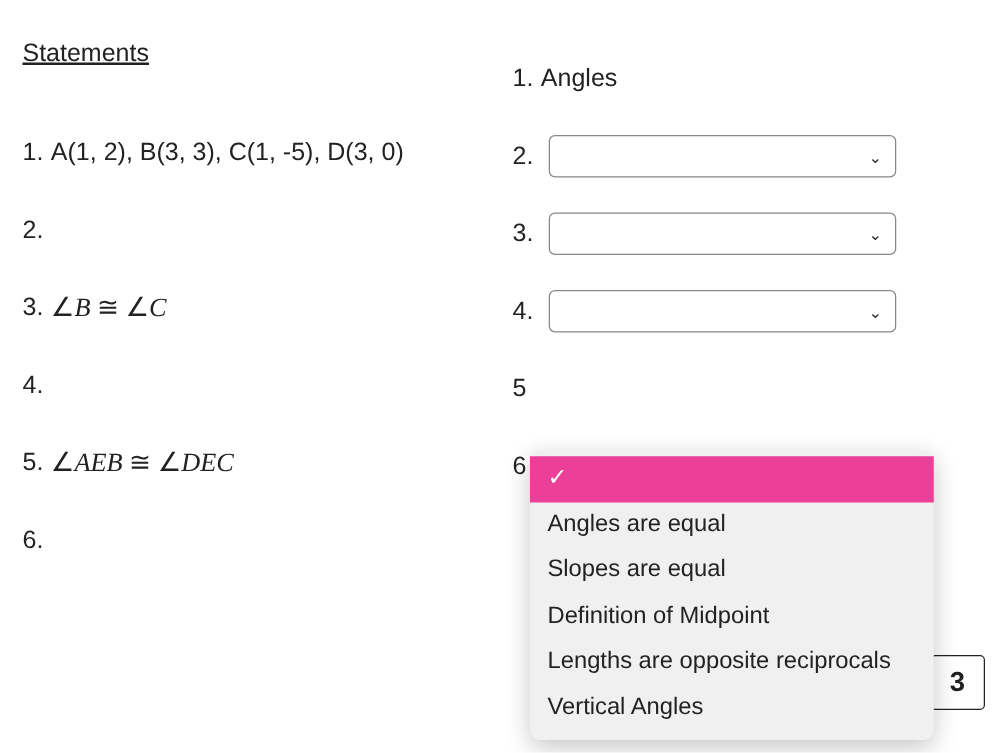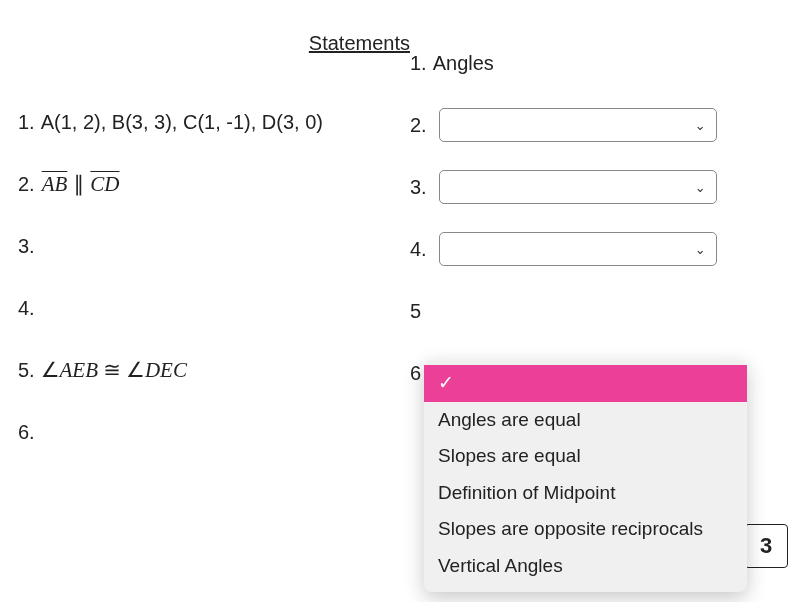--- a/index.html
+++ b/index.html
@@ -14,21 +14,21 @@
     height: 602px;
     position: relative;
     overflow: hidden;
   }
   .page {
     padding: 32px 18px 0 18px;
   }
   .columns {
     display: flex;
   }
-  .col-statements { width: 392px; text-align: right; }
+  .col-statements { width: 392px; }
   .col-reasons { flex: 1; }
   .col-header {
     text-decoration: underline;
     font-size: 20px;
     margin-bottom: 36px;
     font-weight: 400;
   }
   .row {
     display: flex;
     align-items: center;
@@ -117,32 +117,32 @@
 <body>
 
 <div class="page">
   <div class="columns">
 
     <div class="col-statements">
       <div class="col-header">Statements</div>
 
       <div class="row">
         <span class="num">1.</span>
-        <span>A(1, 2), B(3, 3), C(1, -1), D(3, 0)</span>
+        <span>A(1, 2), B(3, 3), C(1, -5), D(3, 0)</span>
       </div>
 
       <div class="row">
         <span class="num">2.</span>
+      </div>
+
+      <div class="row">
+        <span class="num">3.</span>
         <span class="math">
-          <span class="overline">AB</span><span class="sym"> ∥ </span><span class="overline">CD</span>
+          <span class="sym">∠</span><span>B</span><span class="sym"> ≅ </span><span class="sym">∠</span><span>C</span>
         </span>
-      </div>
-
-      <div class="row">
-        <span class="num">3.</span>
       </div>
 
       <div class="row">
         <span class="num">4.</span>
       </div>
 
       <div class="row">
         <span class="num">5.</span>
         <span class="math">
           <span class="sym">∠</span><span>AEB</span><span class="sym"> ≅ </span><span class="sym">∠</span><span>DEC</span>
@@ -193,18 +193,18 @@
   </div>
 </div>
 
 <div class="dropdown">
   <div class="option selected">
     <span>✓</span>
   </div>
   <div class="option">Angles are equal</div>
   <div class="option">Slopes are equal</div>
   <div class="option">Definition of Midpoint</div>
-  <div class="option">Slopes are opposite reciprocals</div>
+  <div class="option">Lengths are opposite reciprocals</div>
   <div class="option">Vertical Angles</div>
 </div>
 
 <div class="behind-box"></div>
 <div class="page-btn">3</div>
 
 </body></html>

